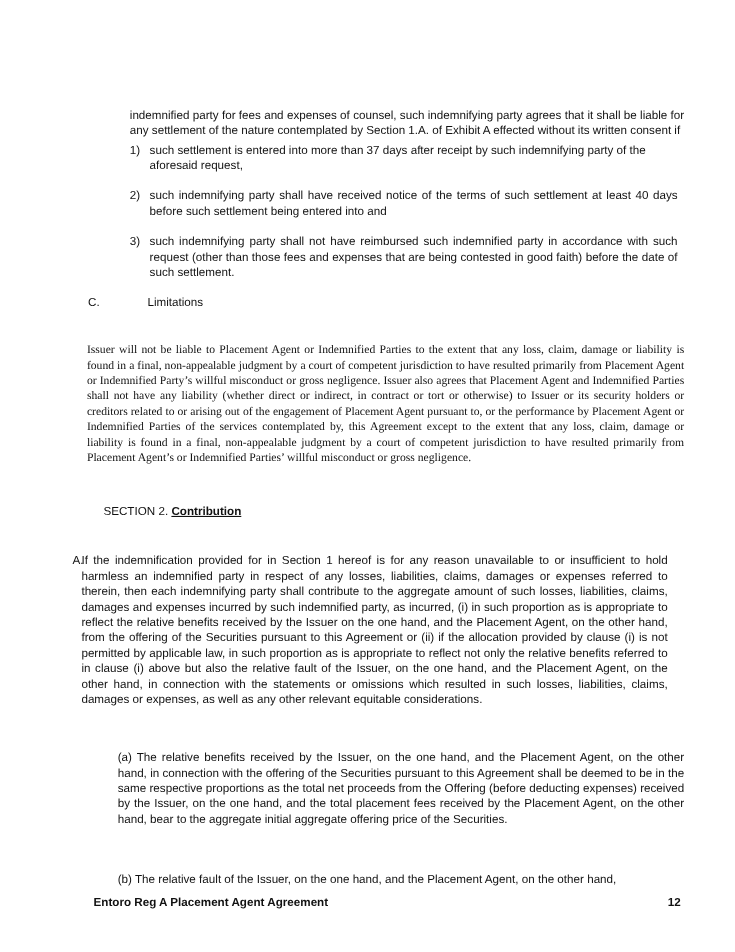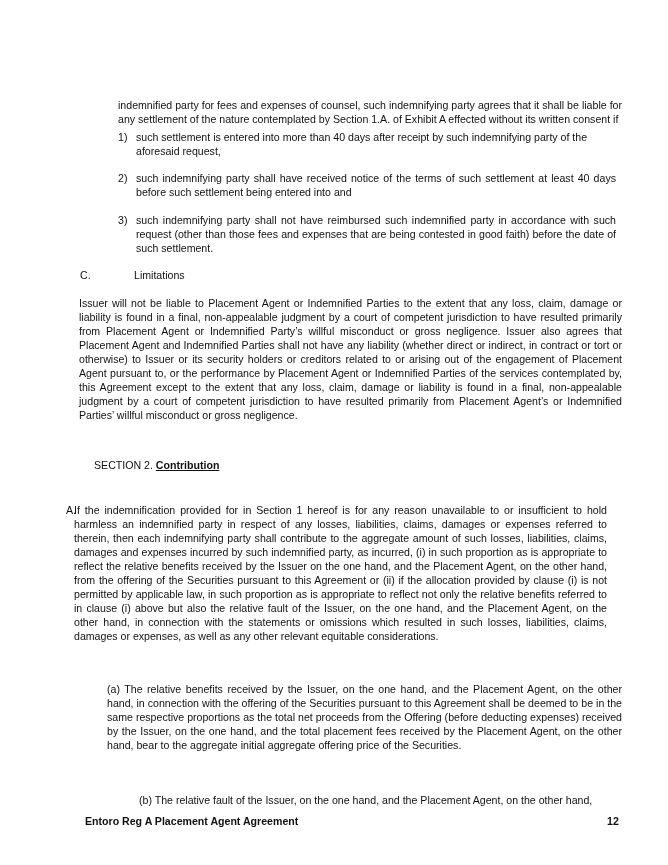--- a/index.html
+++ b/index.html
@@ -18,21 +18,21 @@
 
 <div>
 
   <div class="blk just-last" style="left:118px; top:73px; width:504px;margin-top:25px;">
     <p>indemnified party for fees and expenses of counsel, such indemnifying party agrees that it shall be liable for any settlement of the nature contemplated by Section 1.A. of Exhibit A effected without its written consent if</p>
   </div>
 
   <div>
     <span class="num" style="left:118px; top:130px;">1)</span>
     <div class="blk just-last" style="left:136px; top:130px; width:480px; text-indent:0;">
-      <p style="text-align:left;">such settlement is entered into more than 40 days after receipt by such indemnifying party of the aforesaid request,</p>
+      <p style="text-align:left;">such settlement is entered into more than 37 days after receipt by such indemnifying party of the aforesaid request,</p>
     </div>
   </div>
 
   <div>
     <span class="num" style="left:118px; top:171px;">2)</span>
     <div class="blk just-last" style="left:136px; top:171px; width:480px;">
       <p>such indemnifying party shall have received notice of the terms of such settlement at least 40 days before such settlement being entered into and</p>
     </div>
   </div>
 
@@ -41,40 +41,40 @@
     <div class="blk just-last" style="left:136px; top:213px; width:480px;">
       <p>such indemnifying party shall not have reimbursed such indemnified party in accordance with such request (other than those fees and expenses that are being contested in good faith) before the date of such settlement.</p>
     </div>
   </div>
 
   <div>
     <span class="num" style="left:80px; top:268px;">C.</span>
     <span class="num" style="left:98px; top:268px;padding-left:36px;">Limitations</span>
   </div>
 
-  <div class="blk just-last" style="left:79px; top:296px; width:543px;">
+  <div class="blk just-last" style="left:79px; top:312px; width:543px;font-family:Liberation Serif, serif;">
     <p>Issuer will not be liable to Placement Agent or Indemnified Parties to the extent that any loss, claim, damage or liability is found in a final, non-appealable judgment by a court of competent jurisdiction to have resulted primarily from Placement Agent or Indemnified Party’s willful misconduct or gross negligence.  Issuer also agrees that Placement Agent and Indemnified Parties shall not have any liability (whether direct or indirect, in contract or tort or otherwise) to Issuer or its security holders or creditors related to or arising out of the engagement of Placement Agent pursuant to, or the performance by Placement Agent or Indemnified Parties of the services contemplated by, this Agreement except to the extent that any loss, claim, damage or liability is found in a final, non-appealable judgment by a court of competent jurisdiction to have resulted primarily from Placement Agent’s or Indemnified Parties’ willful misconduct or gross negligence.</p>
   </div>
 
   <div class="num" style="left:94px; top:458px;">
     <span style="white-space:pre;">SECTION 2. </span><span class="ul">Contribution</span>
   </div>
 
   <div>
     <span class="num" style="left:66px; top:503px;">A.</span>
     <div class="blk just-last" style="left:74px; top:503px; width:533px;">
       <p>If the indemnification provided for in Section 1 hereof is for any reason unavailable to or insufficient to hold harmless an indemnified party in respect of any losses, liabilities, claims, damages or expenses referred to therein, then each indemnifying party shall contribute to the aggregate amount of such losses, liabilities, claims, damages and expenses incurred by such indemnified party, as incurred, (i) in such proportion as is appropriate to reflect the relative benefits received by the Issuer on the one hand, and the Placement Agent, on the other hand, from the offering of the Securities pursuant to this Agreement or (ii) if the allocation provided by clause (i) is not permitted by applicable law, in such proportion as is appropriate to reflect not only the relative benefits referred to in clause (i) above but also the relative fault of the Issuer, on the one hand, and the Placement Agent, on the other hand, in connection with the statements or omissions which resulted in such losses, liabilities, claims, damages or expenses, as well as any other relevant equitable considerations.</p>
     </div>
   </div>
 
   <div class="blk just-last" style="left:107px; top:682px; width:515px;">
     <p>(a) The relative benefits received by the Issuer, on the one hand, and the Placement Agent, on the other hand, in connection with the offering of the Securities pursuant to this Agreement shall be deemed to be in the same respective proportions as the total net proceeds from the Offering (before deducting expenses) received by the Issuer, on the one hand, and the total placement fees received by the Placement Agent, on the other hand, bear to the aggregate initial aggregate offering price of the Securities.</p>
   </div>
 
-  <div class="blk left" style="left:107px; top:793px; width:520px; white-space:nowrap;margin-left:32px;">
+  <div class="blk left" style="left:107px; top:793px; width:520px; white-space:nowrap;">
     <p>(b) The relative fault of the Issuer, on the one hand, and the Placement Agent, on the other hand,</p>
   </div>
 
   <div>
     <span class="num bold" style="left:39px; top:814px;padding-left:46px;">Entoro Reg A Placement Agent Agreement</span>
     <span class="num bold" style="left:607px; top:814px;text-align:center;">12</span>
   </div>
 
 </div>
 

